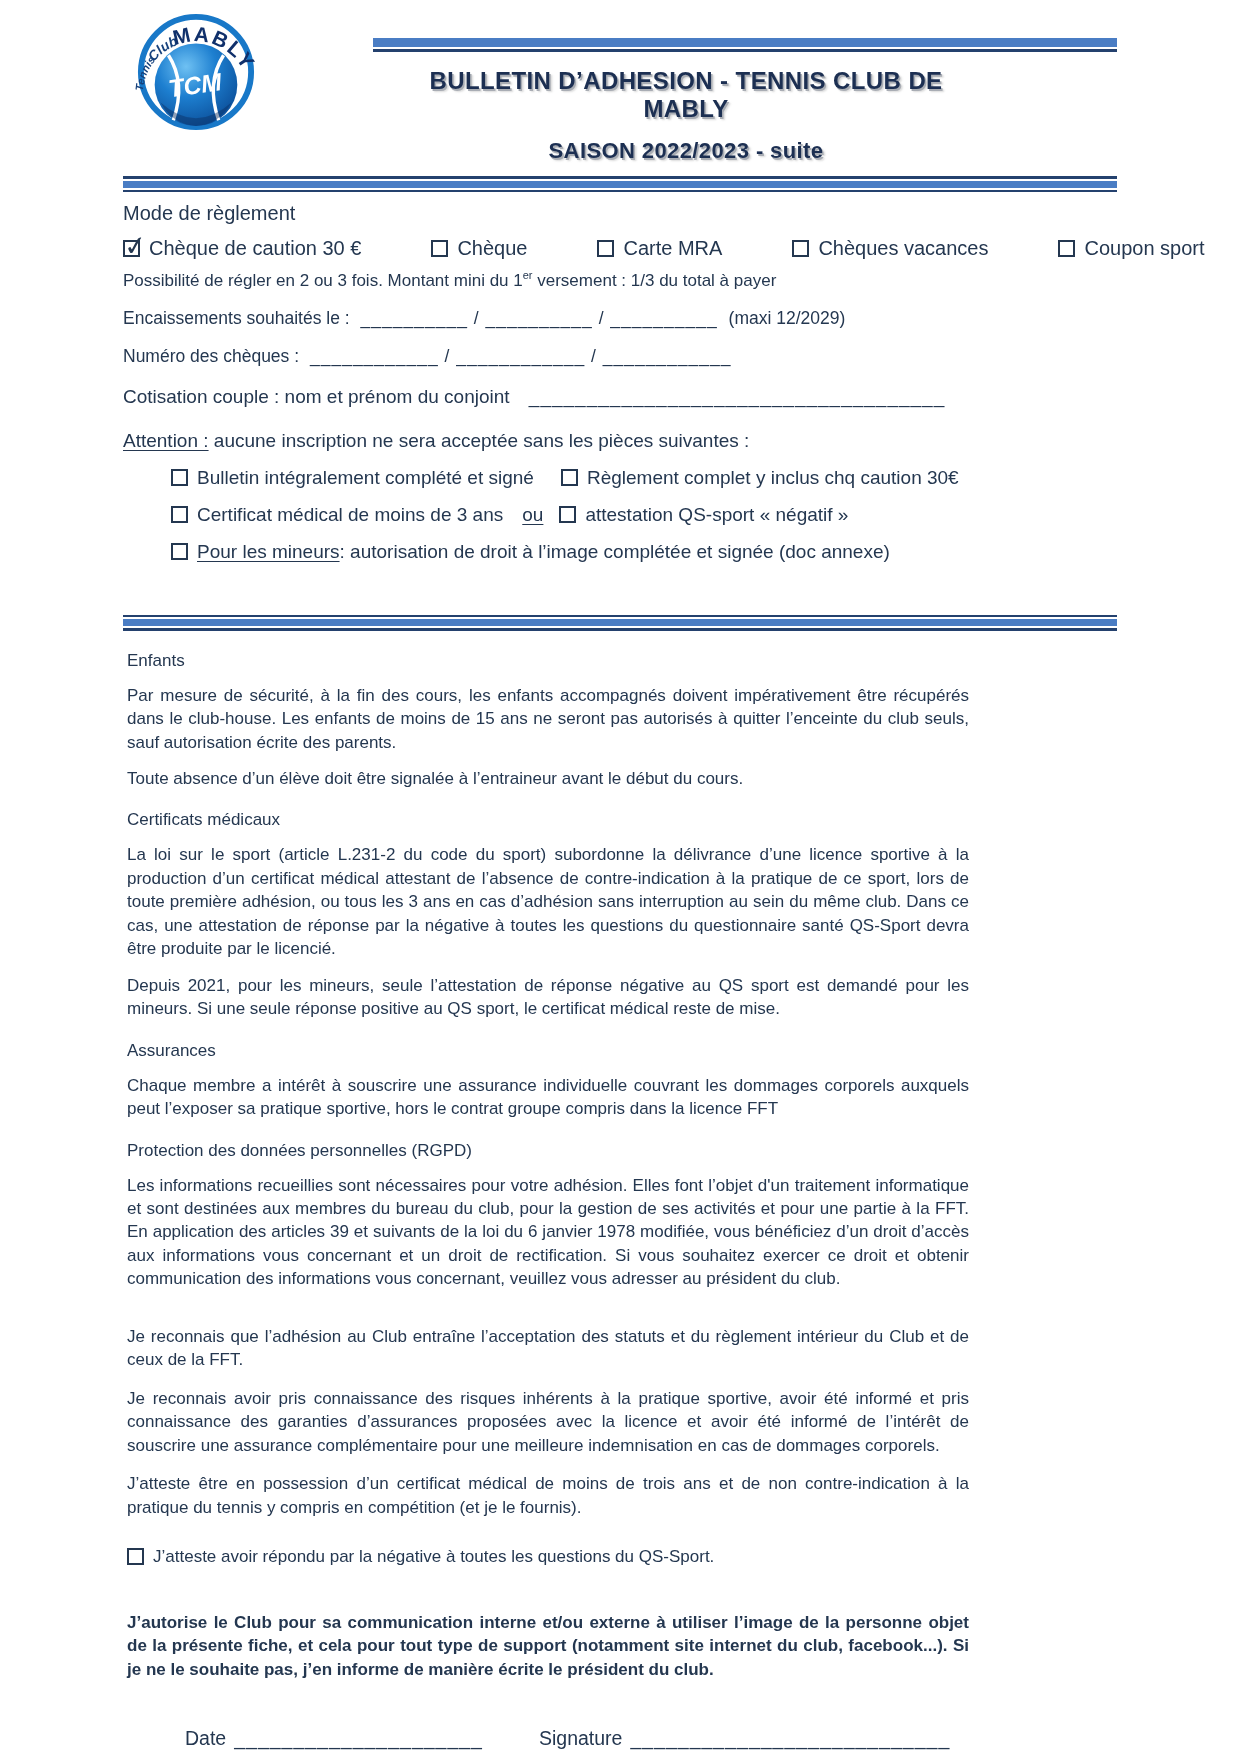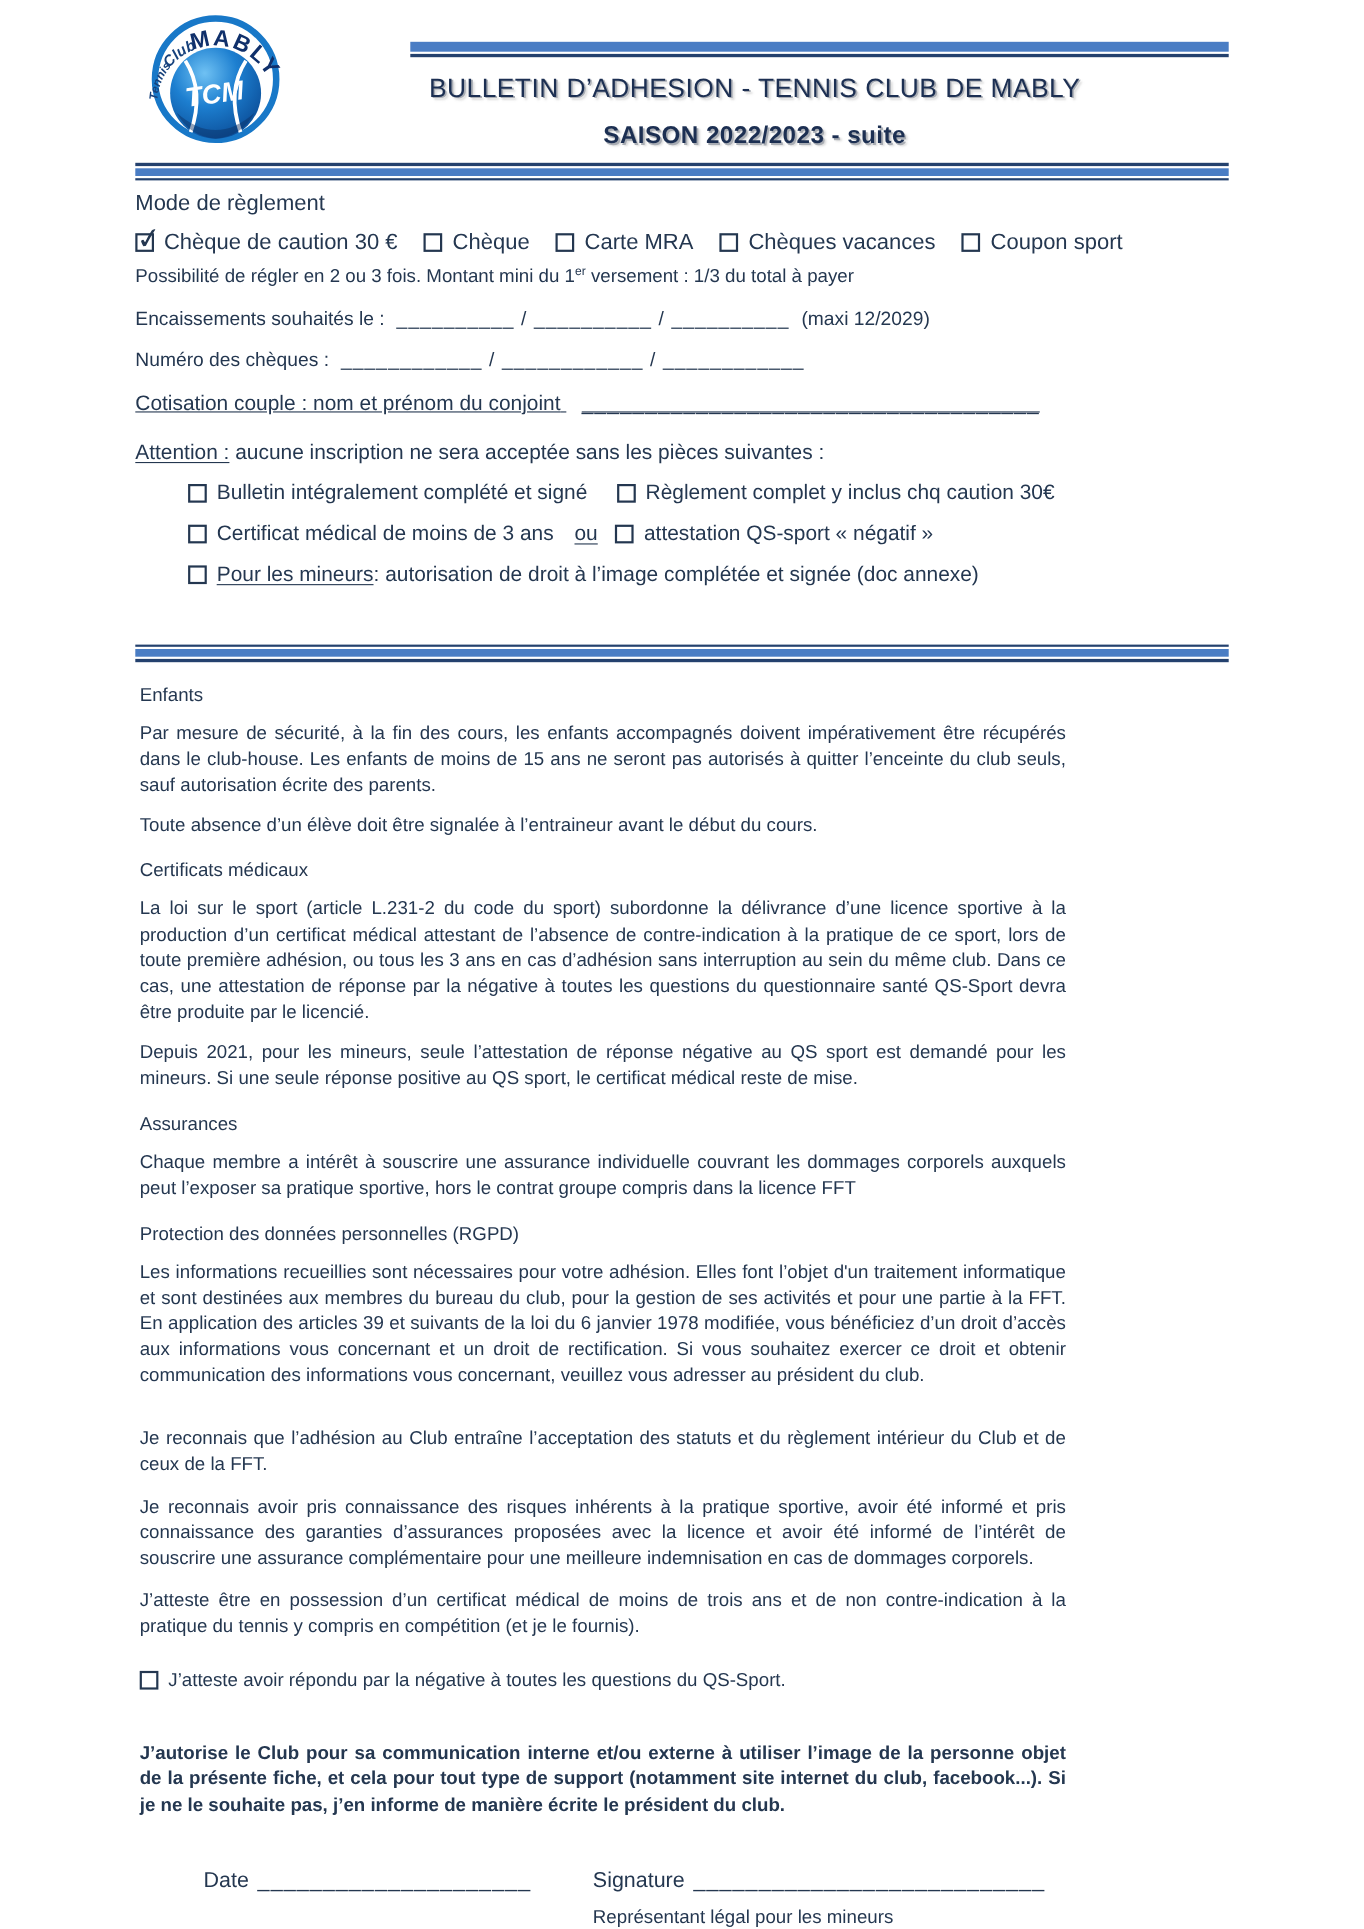--- a/index.html
+++ b/index.html
@@ -11,53 +11,53 @@
   .page{box-sizing:border-box;width:1240px;height:1754px;padding:10px 123px 0 123px;overflow:hidden;}
 
   
   .header{display:flex;align-items:flex-start;}
   .logo{width:142px;height:122px;flex:0 0 auto;margin-left:2px;}
   .head-right{flex:1;margin-left:106px;margin-top:28px;}
   .bar-top{height:9px;background:#4a7dc4;}
   .bar-top-line{height:3px;background:#24416e;margin-top:2px;}
   .titles{text-align:center;padding-right:118px;margin-top:13px;}
   .title1{
-    margin:15px;font-size:24px;font-weight:normal;letter-spacing:.4px;color:#1c2f52;
+    margin:15px;font-size:24px;font-weight:bold;letter-spacing:.4px;color:#1c2f52;
     text-shadow:1.5px 1.5px 0 #a9adb4, 3px 3px 2px rgba(150,150,150,.35);
   }
   .title2{
     margin:9px 0 0;font-size:22px;font-weight:bold;letter-spacing:.4px;color:#1c2f52;
     text-shadow:1.5px 1.5px 0 #a9adb4, 3px 3px 2px rgba(150,150,150,.35);
   }
 
   
   .divider{margin-top:12px;}
   .divider .thin{height:2.5px;background:#24416e;}
   .divider .thick{height:7px;background:#4a7dc4;margin:2px 0;}
   .divider.mid{margin-top:52px;}
 
   
   .sec-title{font-size:20px;margin-top:10px;}
-  .opt-row{margin-top:12px;font-size:20px;display:flex;align-items:flex-start;flex-wrap:nowrap;}
+  .opt-row{margin-top:12px;font-size:20px;display:flex;align-items:flex-start;flex-wrap:nowrap;gap:46px;}
   .opt{display:flex;align-items:center;margin-right:24px;white-space:nowrap;}
   .opt:last-child{margin-right:0;}
   .cb{
     display:inline-block;box-sizing:border-box;width:17px;height:17px;flex:none;
     border:2px solid #243750;margin-right:9px;position:relative;background:#fff;
   }
   .cb.checked::after{
     content:"\2713";position:absolute;left:-1px;top:-12px;font-size:27px;
     font-weight:bold;color:#243750;transform:rotate(-6deg);
   }
   .small-note{margin-top:9px;font-size:17px;}
   .small-note sup{font-size:11px;}
   .fill-row{margin-top:17px;font-size:17.5px;white-space:nowrap;}
   .fill-row .blanks{margin-left:6px;letter-spacing:1px;}
   .fill-row .fsuffix{margin-left:6px;}
-  .fill-row.cotisation{margin-top:19px;font-size:19px;text-decoration:underline;}
+  .fill-row.cotisation{margin-top:19px;font-size:19px;}
   .fill-row.cotisation .blanks{margin-left:14px;}
 
   
   .att-lead{margin:22px 0 0;font-size:19px;}
   .u{text-decoration:underline;text-underline-offset:3px;}
   .check-row{margin-top:15px;font-size:19px;display:flex;align-items:flex-end;padding-left:48px;}
   .check-item{display:flex;align-items:center;margin-right:27px;white-space:nowrap;}
   .check-item:last-child{margin-right:13px;}
   .check-row .conj{margin:0 16px 0 -8px;}
 

